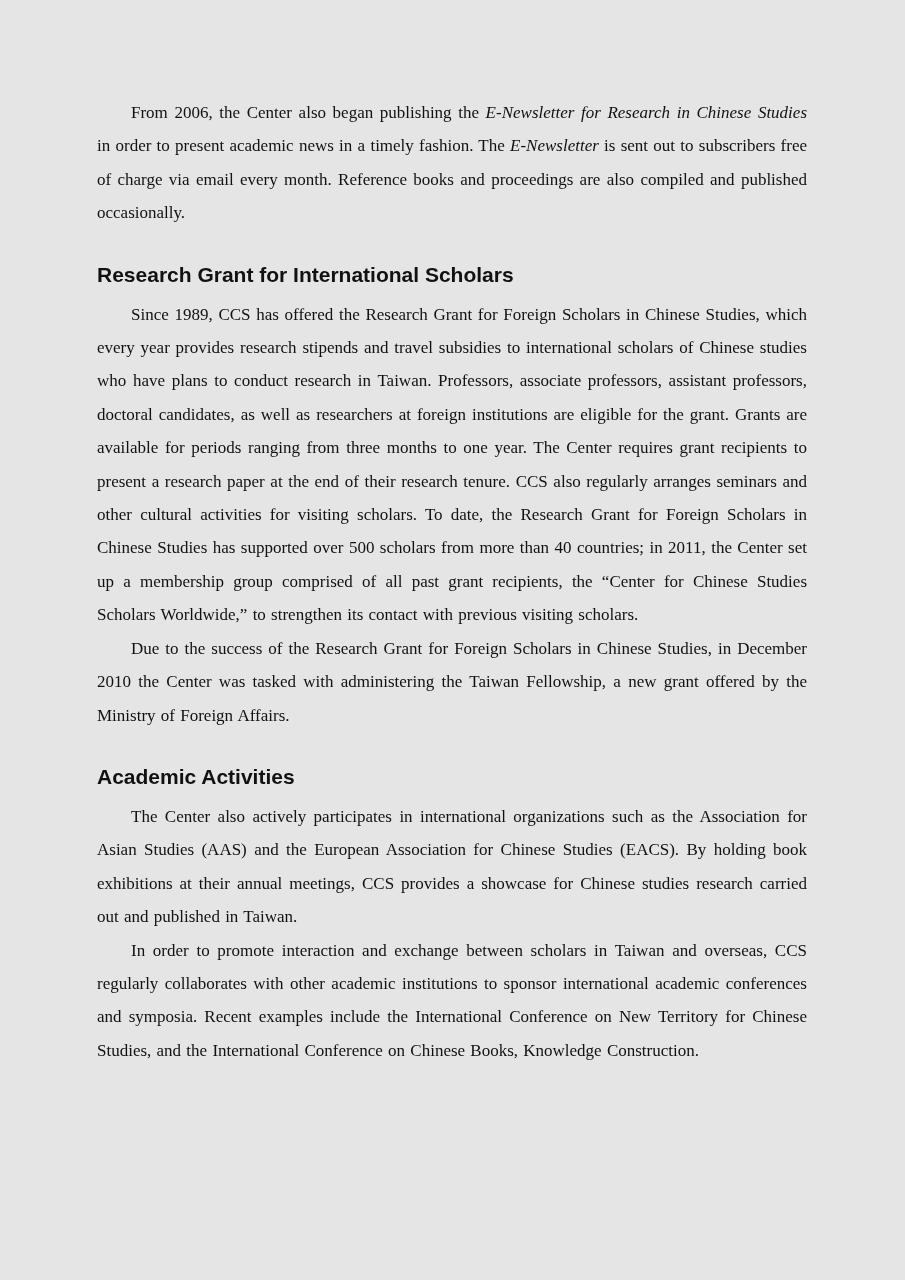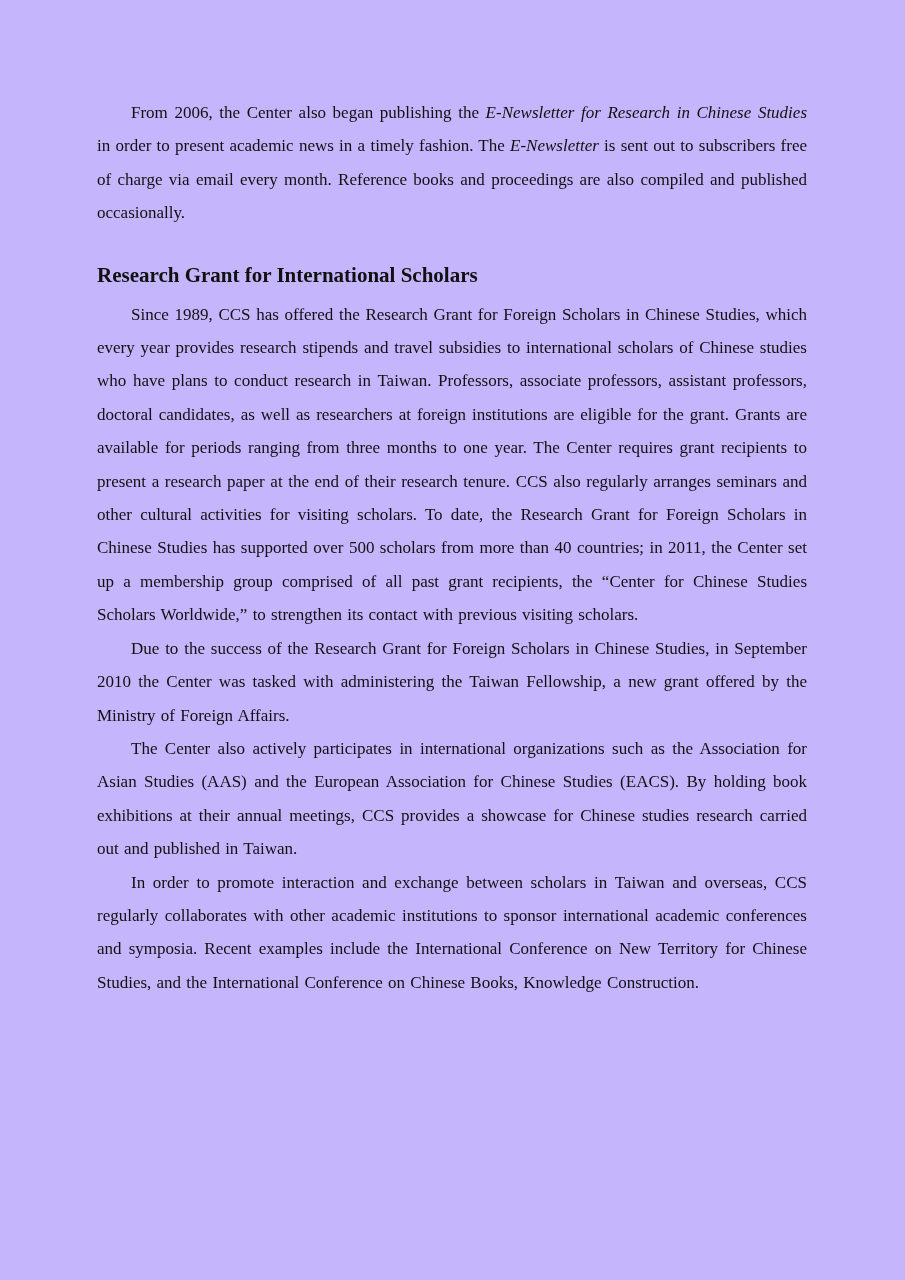--- a/index.html
+++ b/index.html
@@ -5,58 +5,59 @@
   html, body {
     margin: 0;
     padding: 0;
     background: #ffffff;
   }
   .page {
     position: relative;
     width: 905px;
     height: 1280px;
     box-sizing: border-box;
-    background: #c4b5fd;
+    background: #e5e5e5;
     padding: 96px 98px 0 97px;
     font-family: "Liberation Serif", "DejaVu Serif", serif;
     font-size: 17px;
     color: #111111;
     overflow: hidden;
   }
   .body-para {
     margin: 0;
     text-align: justify;
     text-indent: 34px;
     line-height: 33.4px;
     word-spacing: 1px;
   }
   .italic {
     font-style: italic;
   }
   .section-heading {
-    font-family: Liberation Serif, serif;
+    font-family: Liberation Sans, sans-serif;
     font-size: 21px;
     font-weight: bold;
     color: #111111;
     text-align: left;
     line-height: 26px;
     margin: 32px 0 10px 0;
   }
 </style>
 </head>
 <body>
 
 <div class="page">
 
   <p class="body-para"><span>From 2006, the Center also began publishing the </span><span class="italic">E-Newsletter for Research in Chinese Studies</span><span> in order to present academic news in a timely fashion. The </span><span class="italic">E-Newsletter</span><span> is sent out to subscribers free of charge via email every month. Reference books and proceedings are also compiled and published occasionally.</span></p>
 
   <h2 class="section-heading">Research Grant for International Scholars</h2>
 
   <p class="body-para">Since 1989, CCS has offered the Research Grant for Foreign Scholars in Chinese Studies, which every year provides research stipends and travel subsidies to international scholars of Chinese studies who have plans to conduct research in Taiwan. Professors, associate professors, assistant professors, doctoral candidates, as well as researchers at foreign institutions are eligible for the grant. Grants are available for periods ranging from three months to one year. The Center requires grant recipients to present a research paper at the end of their research tenure. CCS also regularly arranges seminars and other cultural activities for visiting scholars. To date, the Research Grant for Foreign Scholars in Chinese Studies has supported over 500 scholars from more than 40 countries; in 2011, the Center set up a membership group comprised of all past grant recipients, the “Center for Chinese Studies Scholars Worldwide,” to strengthen its contact with previous visiting scholars.</p>
 
-  <p class="body-para">Due to the success of the Research Grant for Foreign Scholars in Chinese Studies, in September 2010 the Center was tasked with administering the Taiwan Fellowship, a new grant offered by the Ministry of Foreign Affairs.</p>
+  <p class="body-para">Due to the success of the Research Grant for Foreign Scholars in Chinese Studies, in December 2010 the Center was tasked with administering the Taiwan Fellowship, a new grant offered by the Ministry of Foreign Affairs.</p>
 
+  <h2 class="section-heading">Academic Activities</h2>
 
   <p class="body-para">The Center also actively participates in international organizations such as the Association for Asian Studies (AAS) and the European Association for Chinese Studies (EACS). By holding book exhibitions at their annual meetings, CCS provides a showcase for Chinese studies research carried out and published in Taiwan.</p>
 
   <p class="body-para">In order to promote interaction and exchange between scholars in Taiwan and overseas, CCS regularly collaborates with other academic institutions to sponsor international academic conferences and symposia. Recent examples include the International Conference on New Territory for Chinese Studies, and the International Conference on Chinese Books, Knowledge Construction.</p>
 
 </div>
 
 </body></html>

